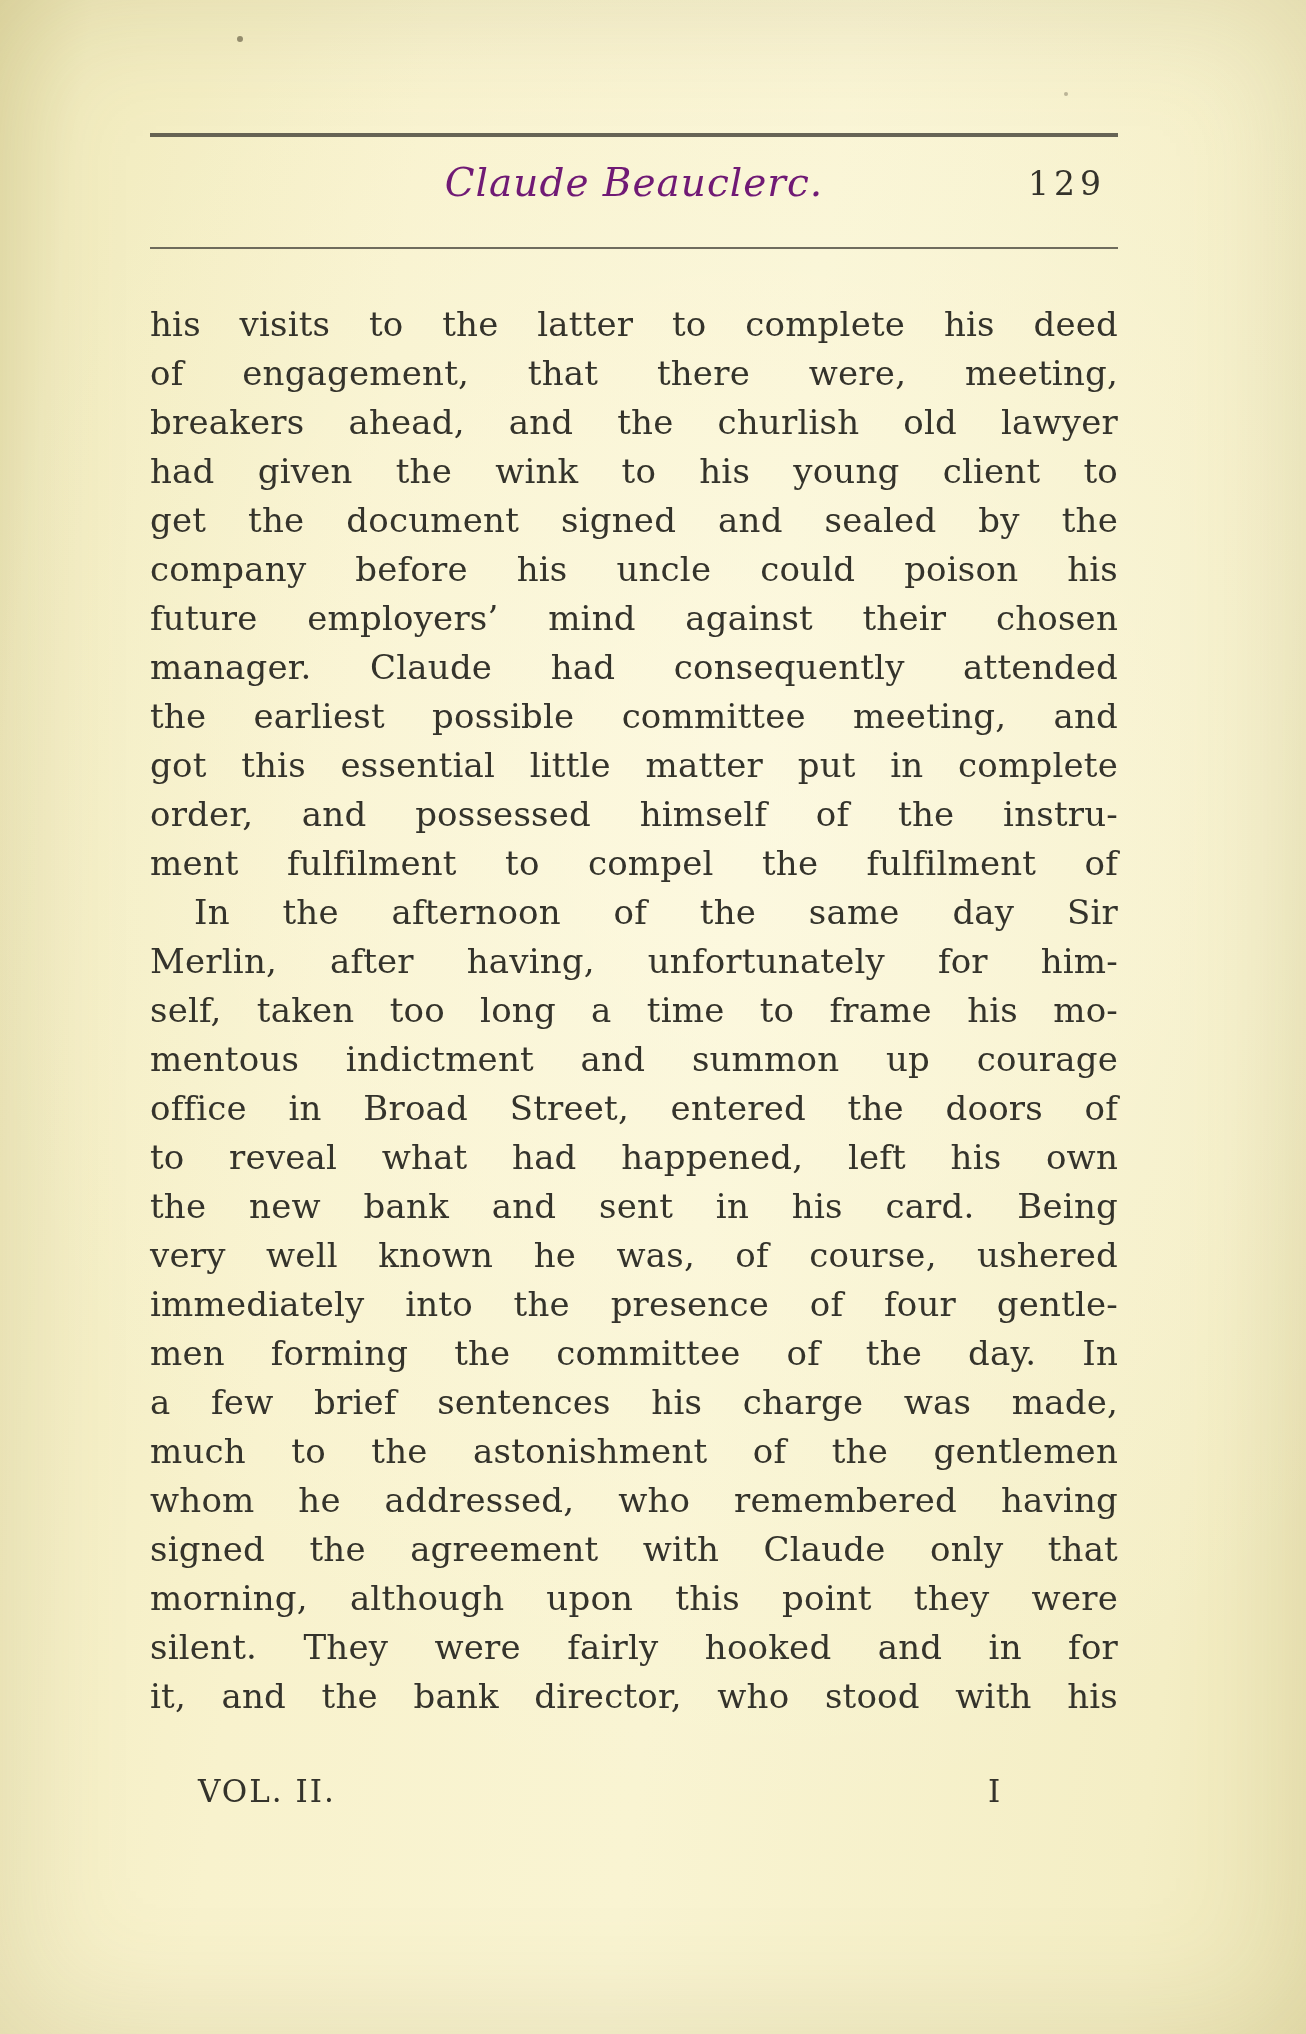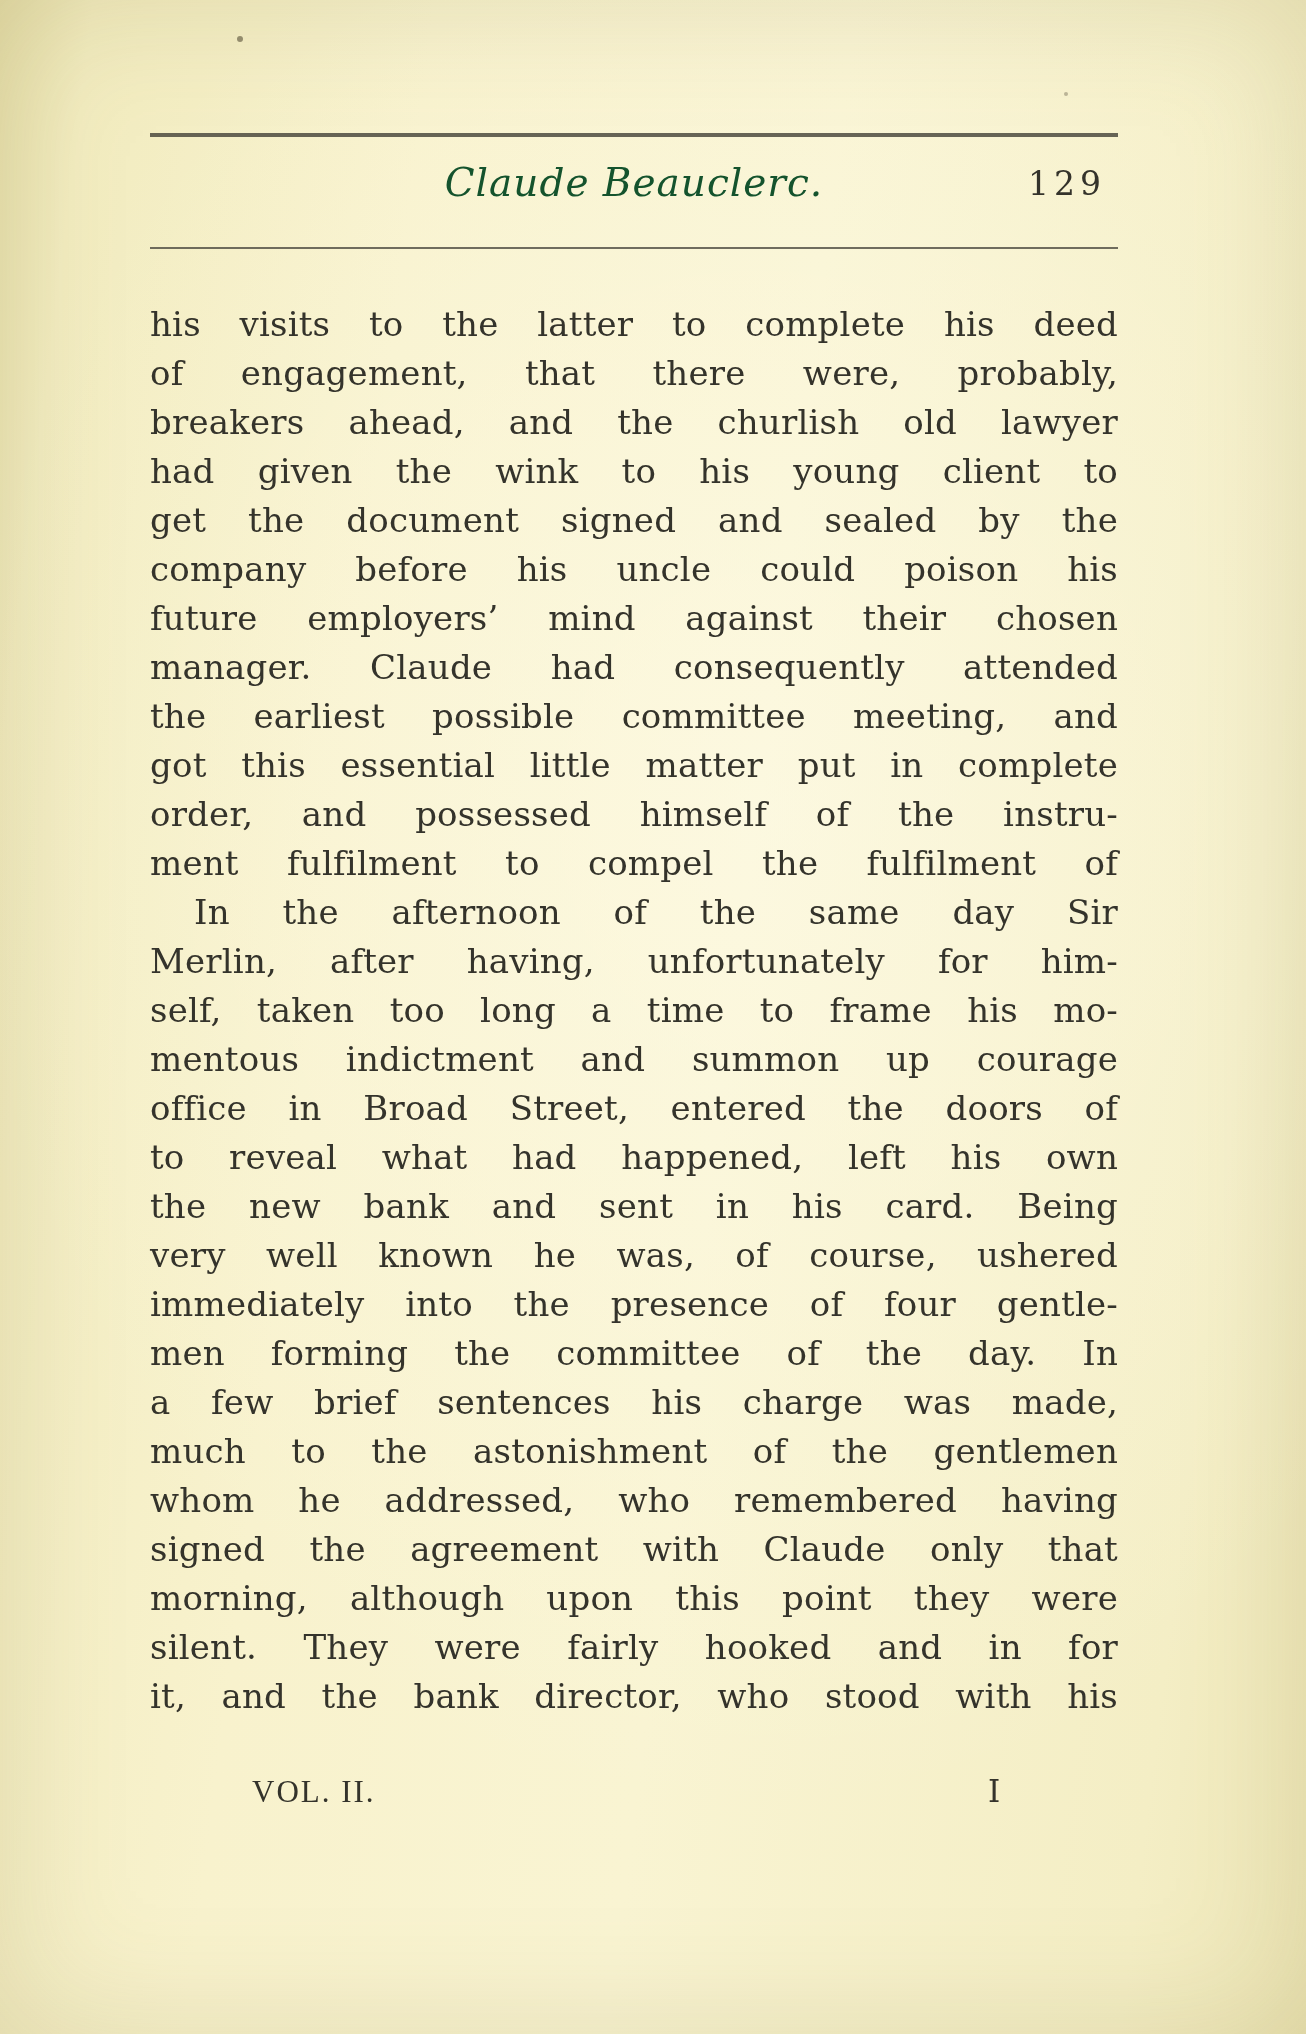--- a/index.html
+++ b/index.html
@@ -43,21 +43,21 @@
 
   .header {
     position: absolute;
     left: 150px; top: 160px; width: 968px;
     text-align: center;
   }
   .title {
     font-style: italic;
     font-size: 39px;
     letter-spacing: 1px;
-    color: #14532d;
+    color: #701a75;
   }
   .pagenum {
     position: absolute;
     right: 12px; top: 4px;
     font-size: 33px;
     letter-spacing: 5px;
     font-style: normal;
   }
 
   .body-text {
@@ -75,21 +75,21 @@
     text-justify: inter-word;
   }
   .indent { padding-left: 44px; }
   .paragraph { margin: 0; }
 
   .footer {
     position: absolute;
     left: 150px; top: 1773px; width: 968px;
     font-size: 31px;
   }
-  .vol { margin-left: 102px; letter-spacing: 2px; font-family: Liberation Serif, serif; }
+  .vol { margin-left: 48px; letter-spacing: 2px; }
   .sig { position: absolute; left: 838px; top: 0; }
 
   .speck {
     position: absolute;
     border-radius: 50%;
     background: rgba(70,62,42,0.55);
     pointer-events: none;
   }
   .speck-1 { left: 237px; top: 36px; width: 6px; height: 6px; }
   .speck-2 { left: 1064px; top: 92px; width: 4px; height: 4px; opacity: .6; }
@@ -105,21 +105,21 @@
 <div class="header">
   <span class="title">Claude Beauclerc.</span>
   <span class="pagenum">129</span>
 </div>
 
 <div class="rule-bottom"></div>
 
 <div class="body-text">
     <div class="paragraph">
       <div class="tline just">his visits to the latter to complete his deed</div>
-      <div class="tline just">of engagement, that there were, probably,</div>
+      <div class="tline just">of engagement, that there were, meeting,</div>
       <div class="tline just">breakers ahead, and the churlish old lawyer</div>
       <div class="tline just">had given the wink to his young client to</div>
       <div class="tline just">get the document signed and sealed by the</div>
       <div class="tline just">company before his uncle could poison his</div>
       <div class="tline just">future employers’ mind against their chosen</div>
       <div class="tline just">manager. Claude had consequently attended</div>
       <div class="tline just">the earliest possible committee meeting, and</div>
       <div class="tline just">got this essential little matter put in complete</div>
       <div class="tline just">order, and possessed himself of the instru-</div>
       <div class="tline just">ment fulfilment to compel the fulfilment of</div>

